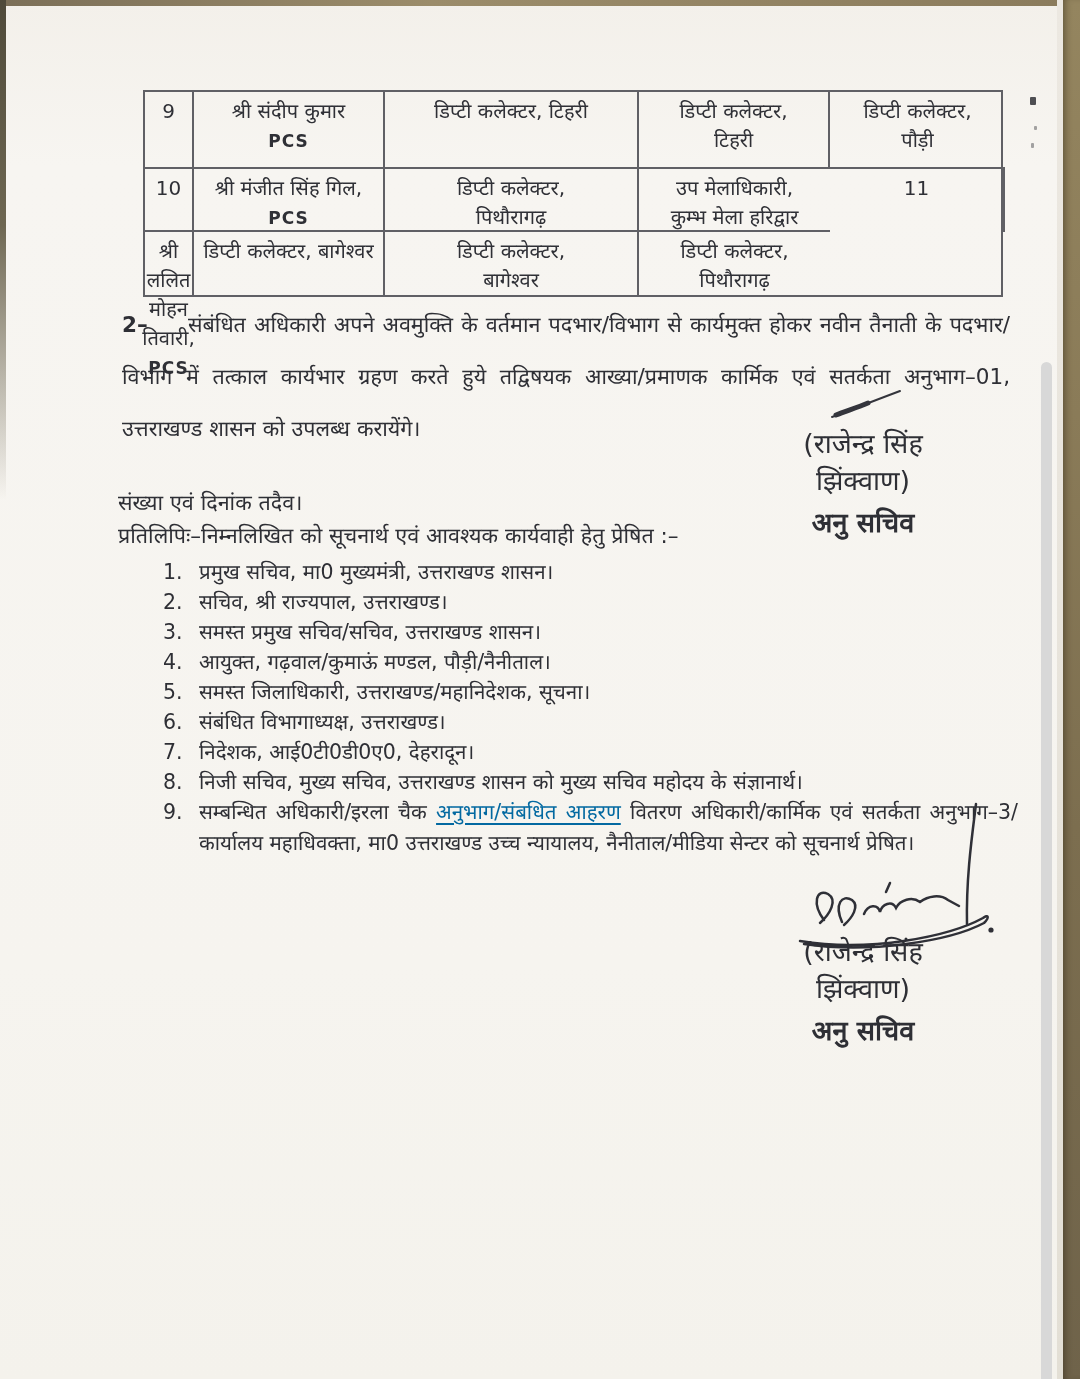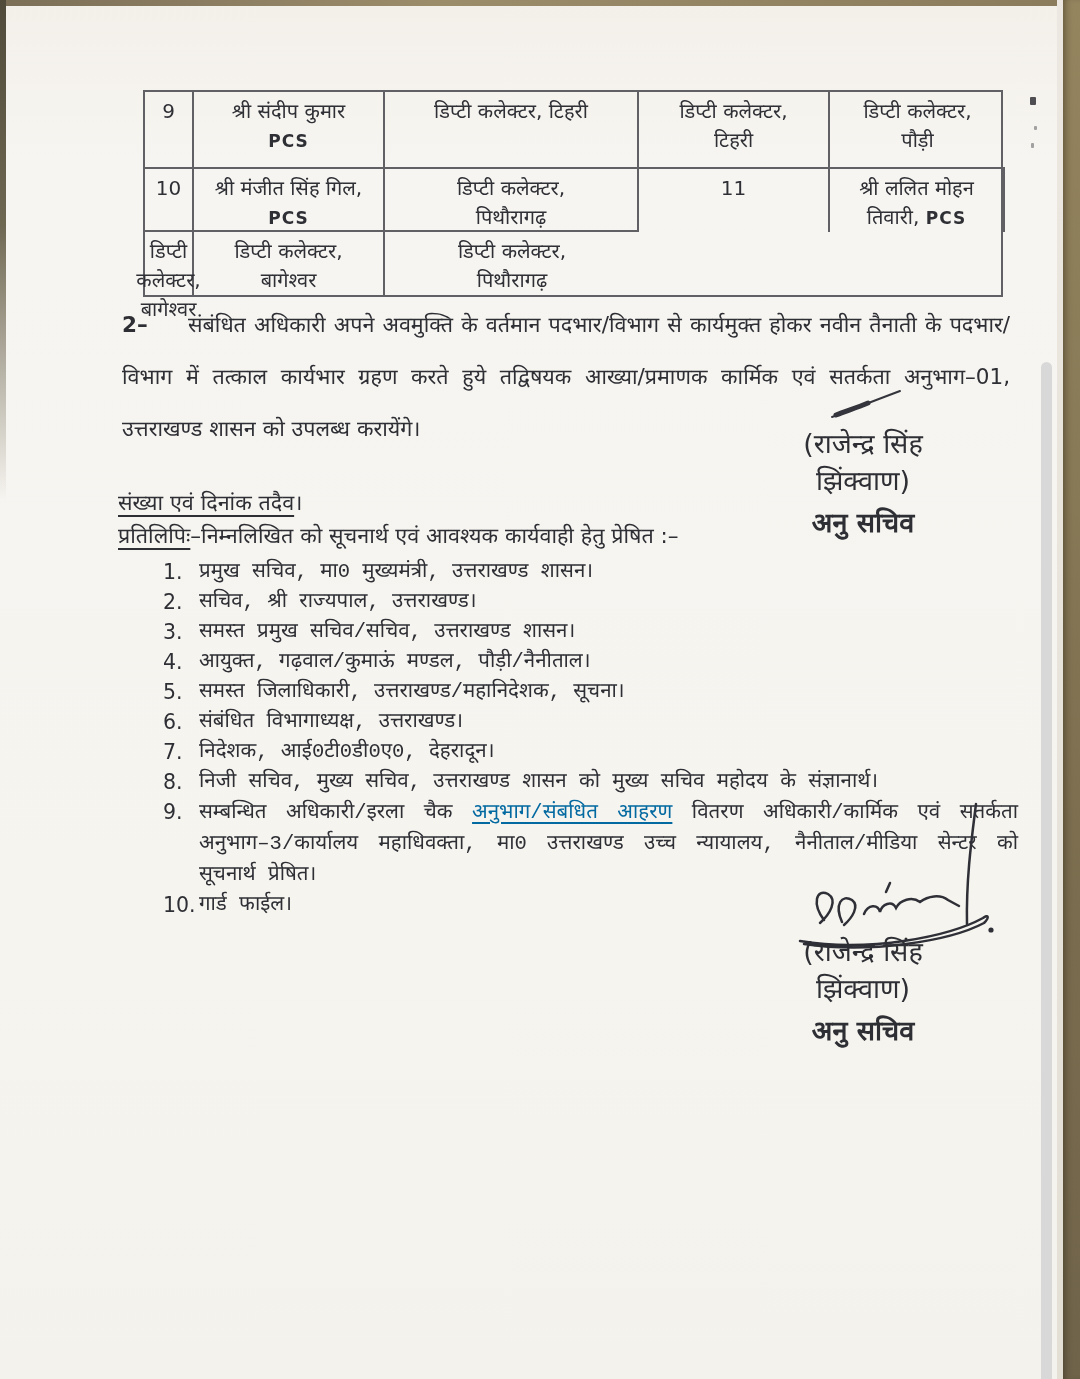--- a/index.html
+++ b/index.html
@@ -52,26 +52,26 @@
     font-size:21.5px; line-height:52px; text-align:justify; }
   .para-num { display:inline-block; width:66px; font-weight:bold; }
 
   
   .sig-svg { position:absolute; }
   .sig-block { position:absolute; text-align:center; font-size:27px; }
   .sig-title { margin-top:5px;font-weight:bold; }
 
   .ref-line { position:absolute; left:118px; top:487px; font-size:21.5px; }
   .copy-head { position:absolute; left:118px; top:520px; font-size:21.5px; }
-  .u { text-decoration:underline; text-underline-offset:5px; text-decoration-thickness:1.5px; }
+  .u { text-underline-offset:5px; text-decoration-thickness:1.5px; }
 
   .copy-list { position:absolute; left:163px; top:557px; width:855px; font-size:20.5px; }
   .copy-item { display:flex; align-items:flex-start; min-height:30px; line-height:30px; }
   .copy-num { width:36px; flex:none; }
-  .copy-text { flex:1;font-family:Liberation Mono, monospace; }
+  .copy-text { flex:1; }
   .copy-item.multiline .copy-text { text-align:justify; line-height:31px; }
   .u-gray { color:#0369a1; text-decoration:underline; text-underline-offset:4px; }
 </style>
 </head>
 <body>
 
 <div class="paper"></div>
 <div class="edge-top"></div>
 <div class="edge-left"></div>
 <div class="paper-edge-right"></div>
@@ -106,20 +106,24 @@
   <div class="cell">
       <div>10</div>
     </div>
   <div class="cell">
     <div>श्री मंजीत सिंह गिल,</div>
     <div><span></span><span class="pcs">PCS</span></div>
   </div>
   <div class="cell">
     <div>डिप्टी कलेक्टर,</div>
       <div>पिथौरागढ़</div>
+  </div>
+  <div class="cell col-last">
+    <div>उप मेलाधिकारी,</div>
+      <div>कुम्भ मेला हरिद्वार</div>
   </div>
 
   <div class="cell row-last">
       <div>11</div>
     </div>
   <div class="cell row-last">
     <div>श्री ललित मोहन</div>
     <div><span>तिवारी,</span> <span class="pcs">PCS</span></div>
   </div>
   <div class="cell row-last">
@@ -184,24 +188,20 @@
     <span class="copy-num">7.</span>
       <span class="copy-text">निदेशक, आई0टी0डी0ए0, देहरादून।</span>
   </div>
   <div class="copy-item">
     <span class="copy-num">8.</span>
       <span class="copy-text">निजी सचिव, मुख्य सचिव, उत्तराखण्ड शासन को मुख्य सचिव महोदय के संज्ञानार्थ।</span>
   </div>
   <div class="copy-item multiline">
     <span class="copy-num">9.</span>
     <span class="copy-text"><span>सम्बन्धित अधिकारी/इरला चैक </span><span class="u-gray">अनुभाग/संबधित आहरण</span><span> वितरण अधिकारी/कार्मिक एवं सतर्कता अनुभाग–3/कार्यालय महाधिवक्ता, मा0 उत्तराखण्ड उच्च न्यायालय, नैनीताल/मीडिया सेन्टर को सूचनार्थ प्रेषित।</span></span>
-  </div>
-  <div class="copy-item">
-    <span class="copy-num">10.</span>
-      <span class="copy-text">गार्ड फाईल।</span>
   </div>
 </div>
 
 <svg class="sig-svg" style="left:790px;top:800px;" width="212" height="155" viewBox="0 0 212 155">
   <g stroke="#2f3037" stroke-width="2.5" fill="none" stroke-linecap="round">
     <path d="M186,4 C182,36 176,78 177,124"></path>
     <path d="M34,120 C22,104 26,88 38,94 C48,100 40,114 30,123"></path>
     <path d="M52,122 C44,104 52,94 62,100 C70,106 62,118 54,125"></path>
     <path d="M74,114 C78,104 88,104 90,112 C92,104 102,100 106,108 C110,100 122,96 130,102 C138,96 150,94 158,100 L169,106"></path>
     <path d="M96,92 L100,83"></path>

